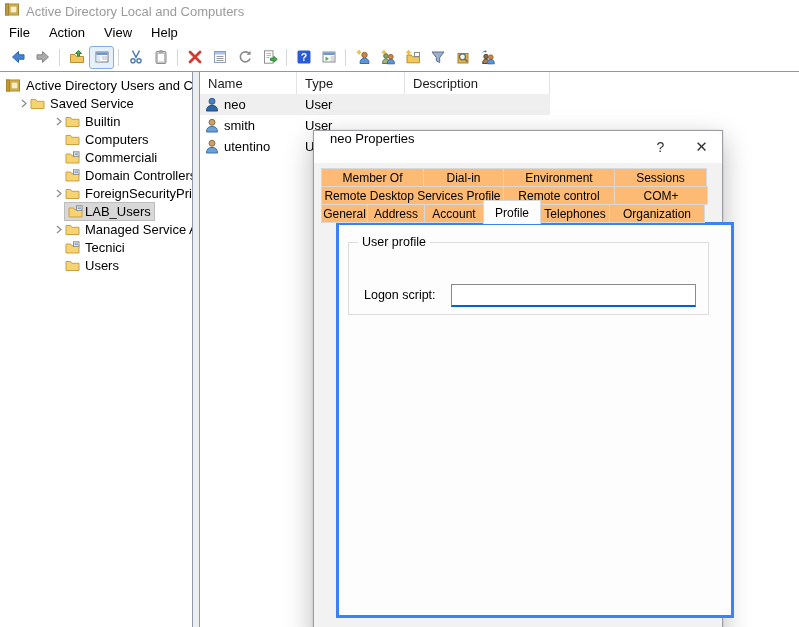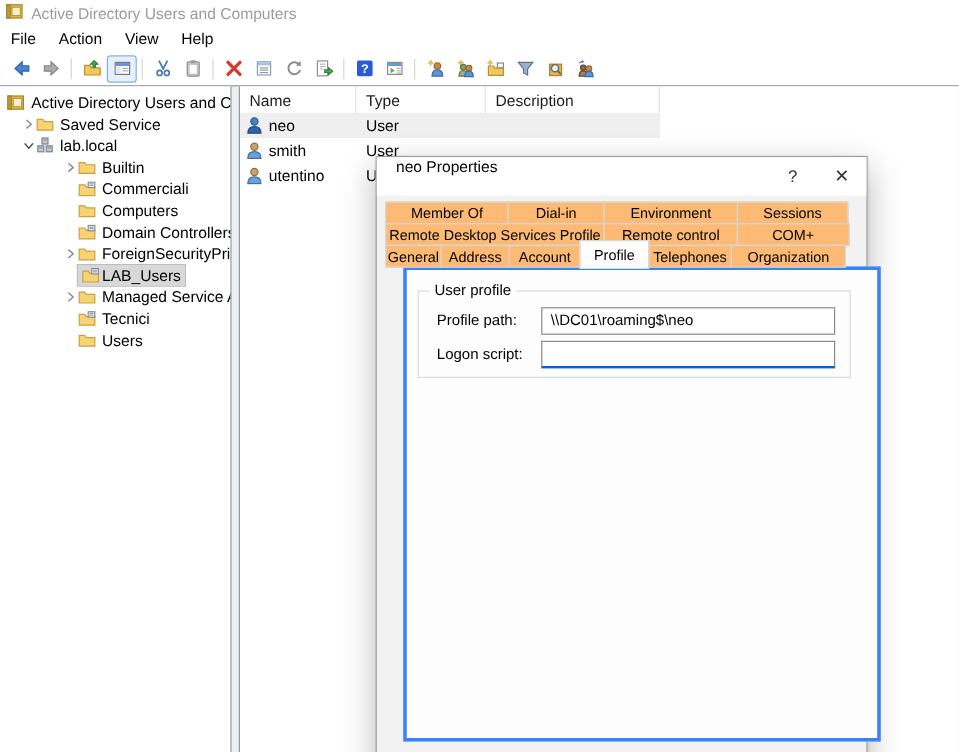--- a/index.html
+++ b/index.html
@@ -86,21 +86,21 @@
 </style>
 </head>
 <body>
 
 <div class="titlebar">
   <span><svg width="14" height="13" viewBox="0 0 14 13">
         <rect x="0.5" y="1" width="13" height="11" fill="#e7bf4e" stroke="#a3842c"></rect>
         <rect x="0.5" y="1" width="3" height="11" fill="#c49a2e" stroke="#a3842c"></rect>
         <rect x="5" y="3" width="7" height="7" fill="#f8efcd" stroke="#b99a3f"></rect>
       </svg></span>
-  <span class="title-text">Active Directory Users and Computers</span>
+  <span class="title-text">Active Directory Local and Computers</span>
 </div>
 
 <div class="menubar">
   <span class="menu-item">File</span>
   <span class="menu-item">Action</span>
   <span class="menu-item">View</span>
   <span class="menu-item">Help</span>
 </div>
 
 <div class="toolbar">
@@ -258,40 +258,20 @@
       <span class="tree-ico">
           <svg width="15" height="13" viewBox="0 0 15 13">
             <path d="M1 2.5 h4.6 l1.2 1.8 H14 V11.5 H1 Z" fill="#f7d471" stroke="#c9a143"></path>
           </svg>
         </span>
       <span class="tree-group">
           <span class="tree-label">Saved Service</span>
         </span>
     </div>
 
-    <div class="tree-row" style="padding-left:17px">
-      <span class="chev expanded">
-          <svg width="6" height="9" viewBox="0 0 6 9">
-            <path d="M1 1 L5 4.5 L1 8" fill="none" stroke="#444" stroke-width="1.2"></path>
-          </svg>
-        </span>
-      <span class="tree-ico">
-          <svg width="15" height="14" viewBox="0 0 15 14">
-            <rect x="5" y="1" width="5" height="5" fill="#c3c9d2" stroke="#7e8590"></rect>
-            <rect x="1.5" y="7.5" width="5" height="5" fill="#c3c9d2" stroke="#7e8590"></rect>
-            <rect x="8.5" y="7.5" width="5" height="5" fill="#c3c9d2" stroke="#7e8590"></rect>
-            <rect x="6" y="2" width="3" height="1.4" fill="#9aa2ad"></rect>
-            <rect x="2.5" y="8.5" width="3" height="1.4" fill="#9aa2ad"></rect>
-            <rect x="9.5" y="8.5" width="3" height="1.4" fill="#9aa2ad"></rect>
-          </svg>
-        </span>
-      <span class="tree-group">
-          <span class="tree-label">lab.local</span>
-        </span>
-    </div>
 
     <div class="tree-row" style="padding-left:52px">
       <span class="chev">
           <svg width="6" height="9" viewBox="0 0 6 9">
             <path d="M1 1 L5 4.5 L1 8" fill="none" stroke="#8a8a8a" stroke-width="1.2"></path>
           </svg>
         </span>
       <span class="tree-ico">
           <svg width="15" height="13" viewBox="0 0 15 13">
             <path d="M1 2.5 h4.6 l1.2 1.8 H14 V11.5 H1 Z" fill="#f7d471" stroke="#c9a143"></path>
@@ -299,39 +279,39 @@
         </span>
       <span class="tree-group">
           <span class="tree-label">Builtin</span>
         </span>
     </div>
 
     <div class="tree-row" style="padding-left:52px">
       <span class="chev"></span>
       <span class="tree-ico">
           <svg width="15" height="13" viewBox="0 0 15 13">
+            <path d="M1 2.5 h4.6 l1.2 1.8 H14 V11.5 H1 Z" fill="#f7d471" stroke="#c9a143"></path>
+          </svg>
+        </span>
+      <span class="tree-group">
+          <span class="tree-label">Computers</span>
+        </span>
+    </div>
+
+    <div class="tree-row" style="padding-left:52px">
+      <span class="chev"></span>
+      <span class="tree-ico">
+          <svg width="15" height="13" viewBox="0 0 15 13">
             <path d="M1 3 h4.6 l1.2 1.8 H14 V12 H1 Z" fill="#f7d471" stroke="#c9a143"></path>
             <rect x="8.5" y="0.8" width="5.5" height="4.5" fill="#fdfdfd" stroke="#8a8a8a"></rect>
             <path d="M9.5 2.2 h3.5 M9.5 3.6 h3.5" stroke="#7fa3cc"></path>
           </svg>
         </span>
       <span class="tree-group">
           <span class="tree-label">Commerciali</span>
-        </span>
-    </div>
-
-    <div class="tree-row" style="padding-left:52px">
-      <span class="chev"></span>
-      <span class="tree-ico">
-          <svg width="15" height="13" viewBox="0 0 15 13">
-            <path d="M1 2.5 h4.6 l1.2 1.8 H14 V11.5 H1 Z" fill="#f7d471" stroke="#c9a143"></path>
-          </svg>
-        </span>
-      <span class="tree-group">
-          <span class="tree-label">Computers</span>
         </span>
     </div>
 
     <div class="tree-row" style="padding-left:52px">
       <span class="chev"></span>
       <span class="tree-ico">
           <svg width="15" height="13" viewBox="0 0 15 13">
             <path d="M1 3 h4.6 l1.2 1.8 H14 V12 H1 Z" fill="#f7d471" stroke="#c9a143"></path>
             <rect x="8.5" y="0.8" width="5.5" height="4.5" fill="#fdfdfd" stroke="#8a8a8a"></rect>
             <path d="M9.5 2.2 h3.5 M9.5 3.6 h3.5" stroke="#7fa3cc"></path>
@@ -487,24 +467,20 @@
       <span class="tab active" style="width:58px">Profile</span>
       <span class="tab" style="width:70px">Telephones</span>
       <span class="tab" style="width:96px">Organization</span>
     </div>
   </div>
 
   <div class="tabpage">
 
     <div class="group group1">
       <span class="group-label">User profile</span>
-      <div class="frow" style="top:12px">
-        <span class="flabel">Profile path:</span>
-        <input class="tinput" type="text" value="\\DC01\roaming$\neo" style="">
-      </div>
       <div class="frow" style="top:40px">
         <span class="flabel">Logon script:</span>
         <input class="tinput focused" type="text" value="" style="">
       </div>
     </div>
 
 
   </div>
 </div>
 

